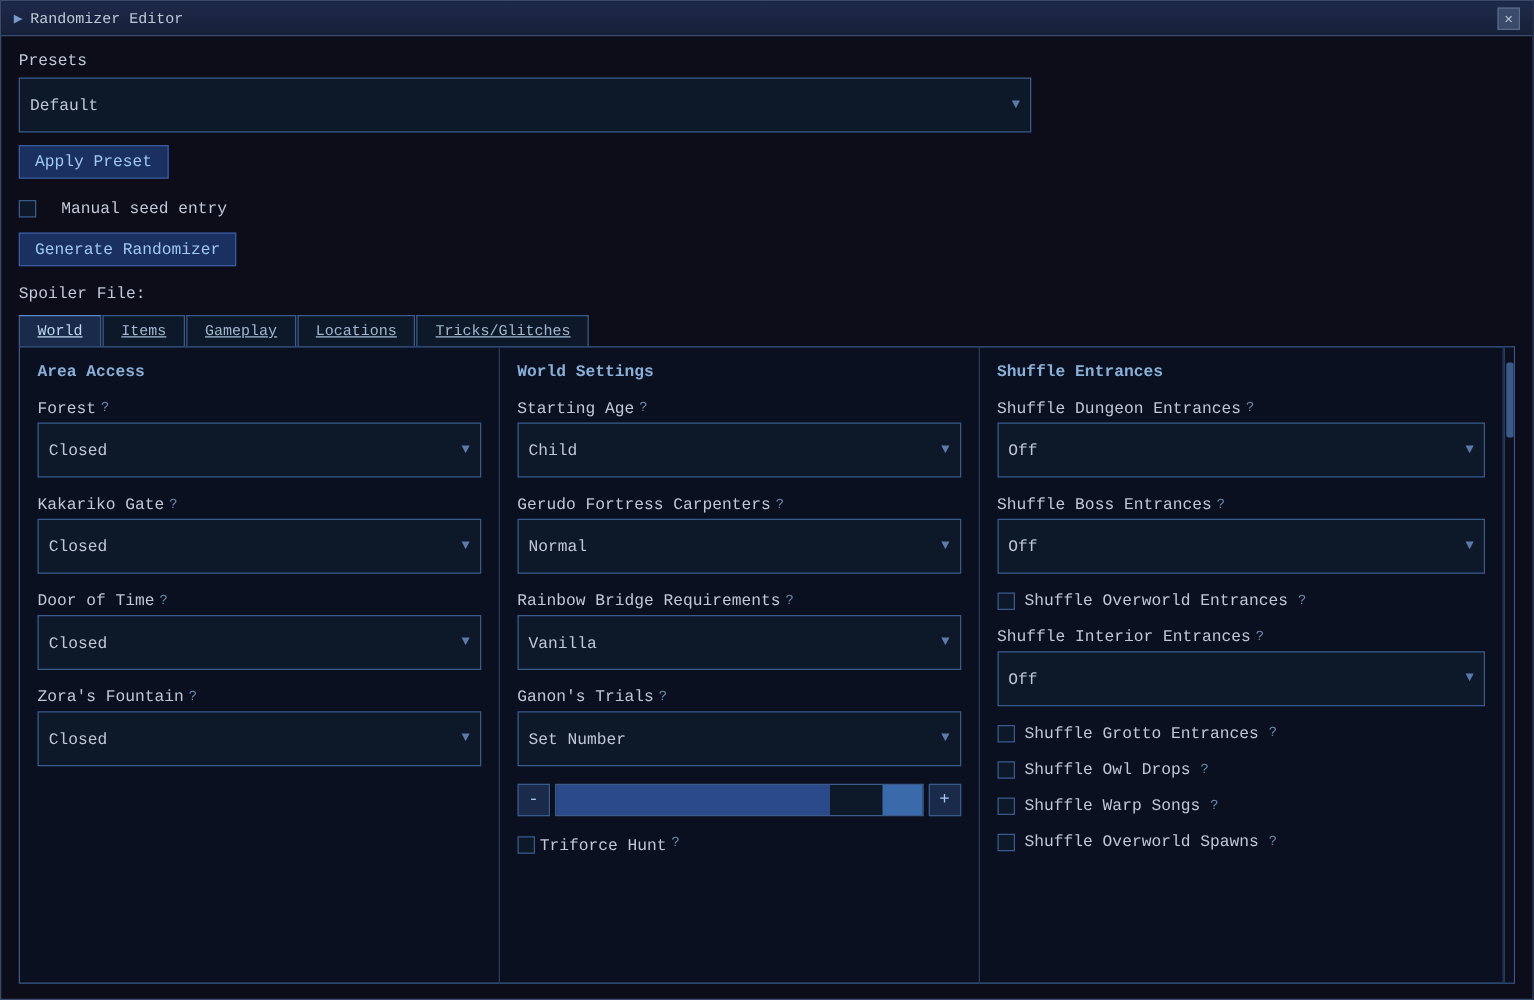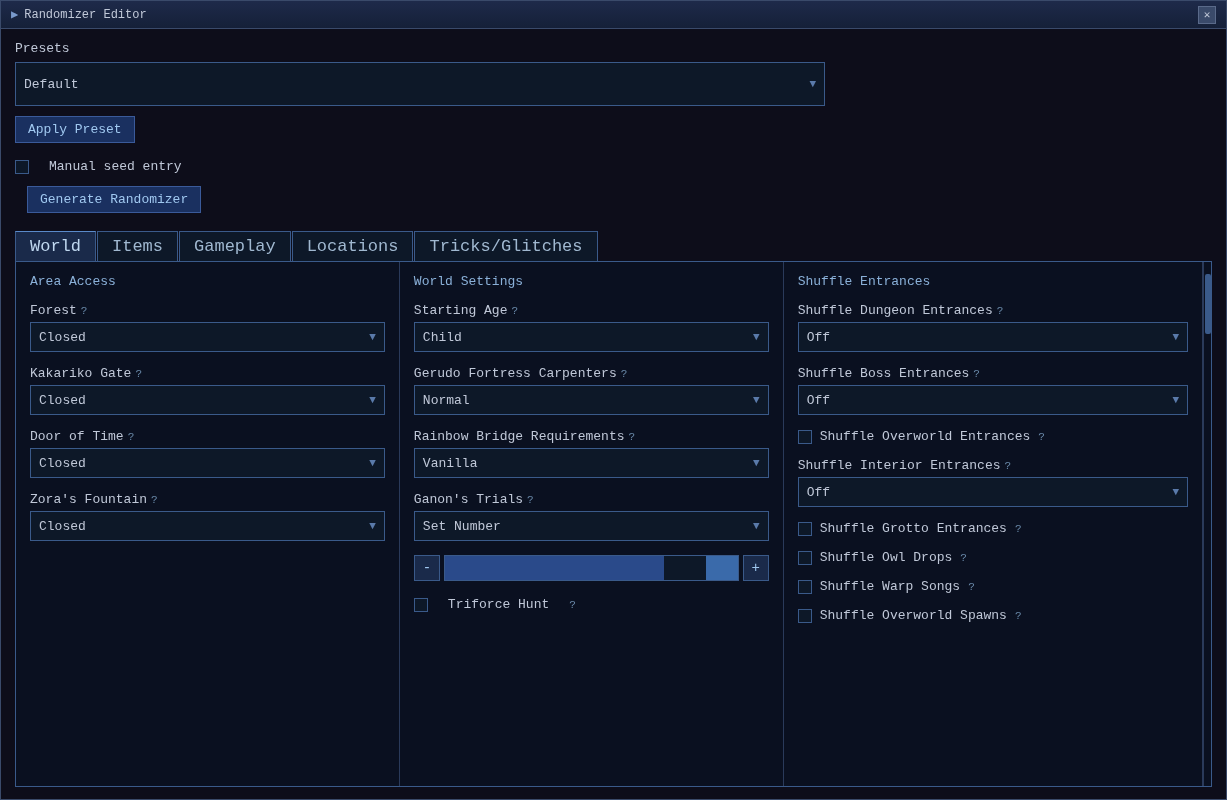--- a/index.html
+++ b/index.html
@@ -119,21 +119,21 @@
       border: 1px solid #3a5a8a;
       display: inline-block;
     }
 
     .checkbox-label {
       color: #c0c8d8;
       font-size: 13px;
     }
 
     .generate-btn {
-      margin: 4px 12px;
+      margin: 4px 0;
     }
 
     .spoiler-row {
       display: flex;
       align-items: center;
       gap: 8px;
       margin-top: 6px;
     }
 
     .spoiler-label {
@@ -145,26 +145,27 @@
     .tabs-bar {
       display: flex;
       margin-top: 10px;
       gap: 0;
     }
 
     .tab {
       padding: 5px 14px;
       cursor: pointer;
       font-family: 'Courier New', Courier, monospace;
-      font-size: 17px;
+      font-size: 12px;
       border: 1px solid #3a5a8a;
       border-bottom: none;
       background: #0d1828;
       color: #a0b8d0;
       margin-right: 1px;
+      text-decoration: underline;
     }
 
     .tab.active {
       background: #1a2a4a;
       color: #c0d8f0;
       border-top: 1px solid #5a8aca;
     }
 
     
     .panels-container {
@@ -184,21 +185,21 @@
 
     .panel:last-child {
       border-right: none;
       position: relative;
     }
 
     .panel-title {
       color: #8ab0d8;
       font-size: 13px;
       margin-bottom: 14px;
-      font-weight: normal;
+      font-weight: bold;
     }
 
     .field-group {
       margin-bottom: 14px;
     }
 
     .field-label {
       color: #c0c8d8;
       font-size: 13px;
       margin-bottom: 4px;
@@ -214,21 +215,21 @@
 
     .select-box {
       background: #0d1828;
       border: 1px solid #3a5a8a;
       color: #c0c8d8;
       padding: 5px 8px;
       width: 100%;
       display: flex;
       align-items: center;
       justify-content: space-between;
-      height: 30px;
+      height: 44px;
       cursor: pointer;
     }
 
     .select-box .dropdown-arrow {
       color: #5a7aaa;
     }
 
     
     .slider-container {
       margin-top: 4px;
@@ -326,22 +327,22 @@
     .scrollbar-thumb-el {
       width: 6px;
       height: 60px;
       background: #3a5a8a;
       border-radius: 2px;
       margin-top: 10px;
     }
 
     .triforce-row {
       display: flex;
-      align-items: center;
-      gap: 20px;
+      align-items: flex-start;
+      gap: 4px;
       font-family: Liberation Mono, monospace;
     }
   </style>
 </head>
 <body>
 
 <div class="window">
 
   <div class="title-bar">
     <div class="title-bar-left">
@@ -365,20 +366,23 @@
 
     <div class="checkbox-row">
       <div class="checkbox"></div>
       <span class="checkbox-label">Manual seed entry</span>
     </div>
 
     <div class="generate-btn" style="margin-bottom: 8px;">
       <button class="btn">Generate Randomizer</button>
     </div>
 
+    <div class="spoiler-row">
+      <span class="spoiler-label">Spoiler File:</span>
+    </div>
 
     <div class="tabs-bar">
       <div class="tab active">World</div>
       <div class="tab">Items</div>
       <div class="tab">Gameplay</div>
       <div class="tab">Locations</div>
       <div class="tab">Tricks/Glitches</div>
     </div>
 
     <div class="panels-container">

